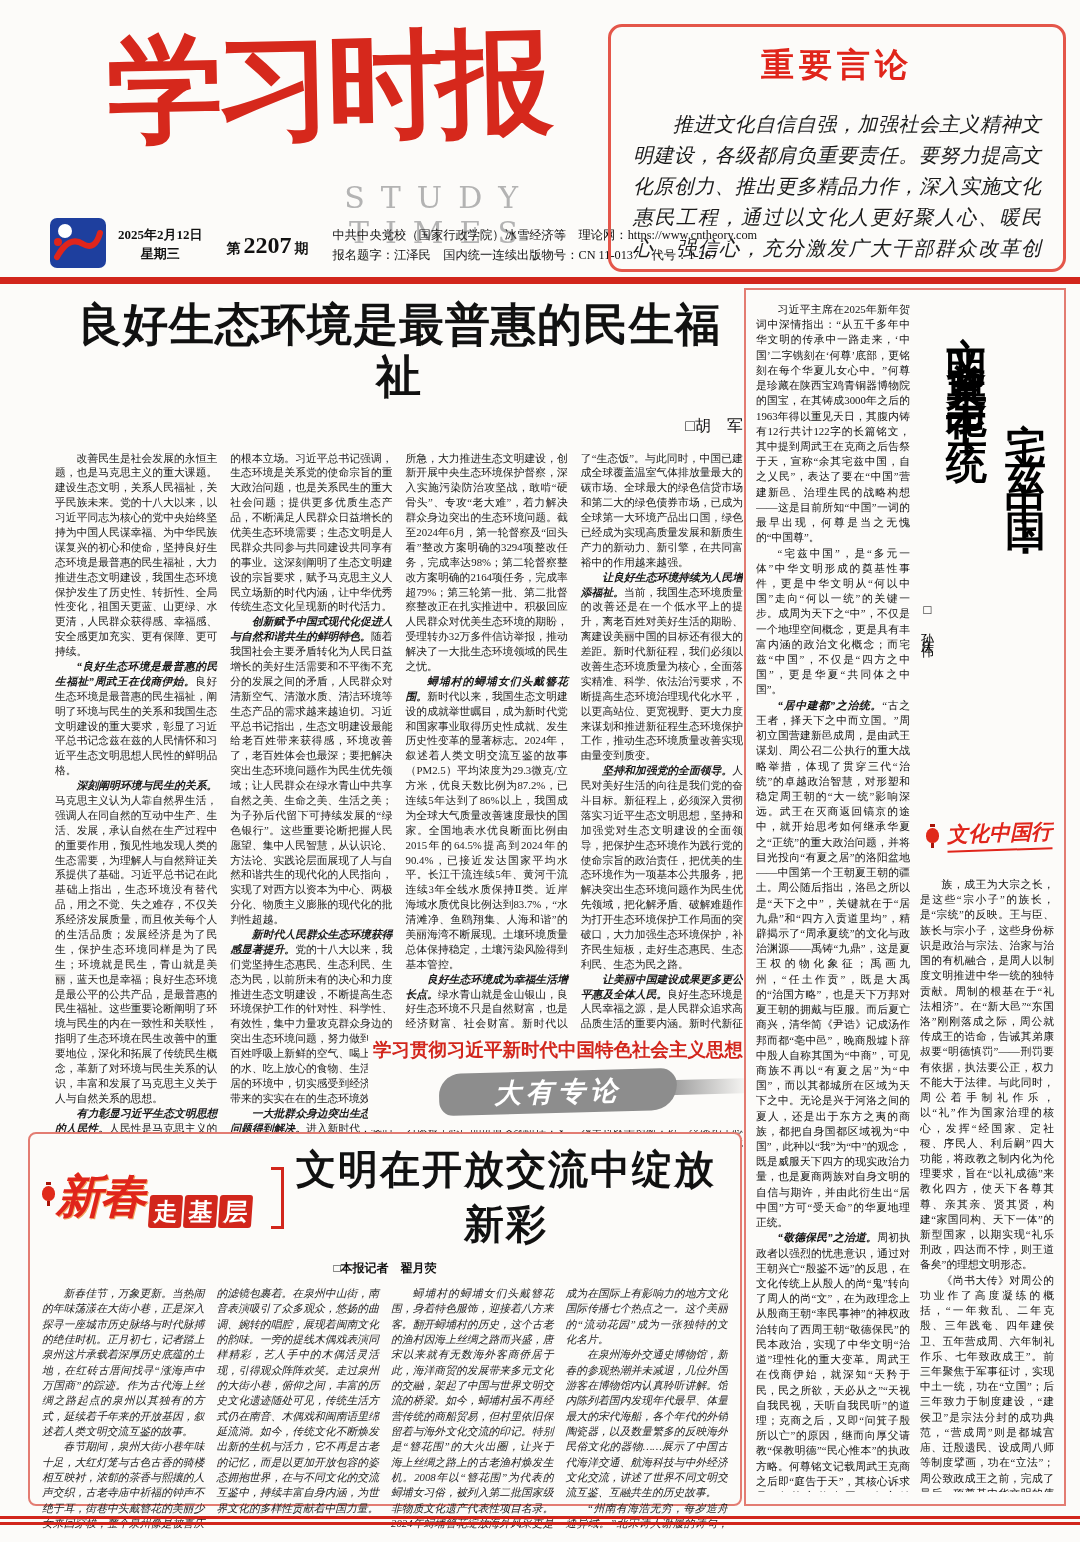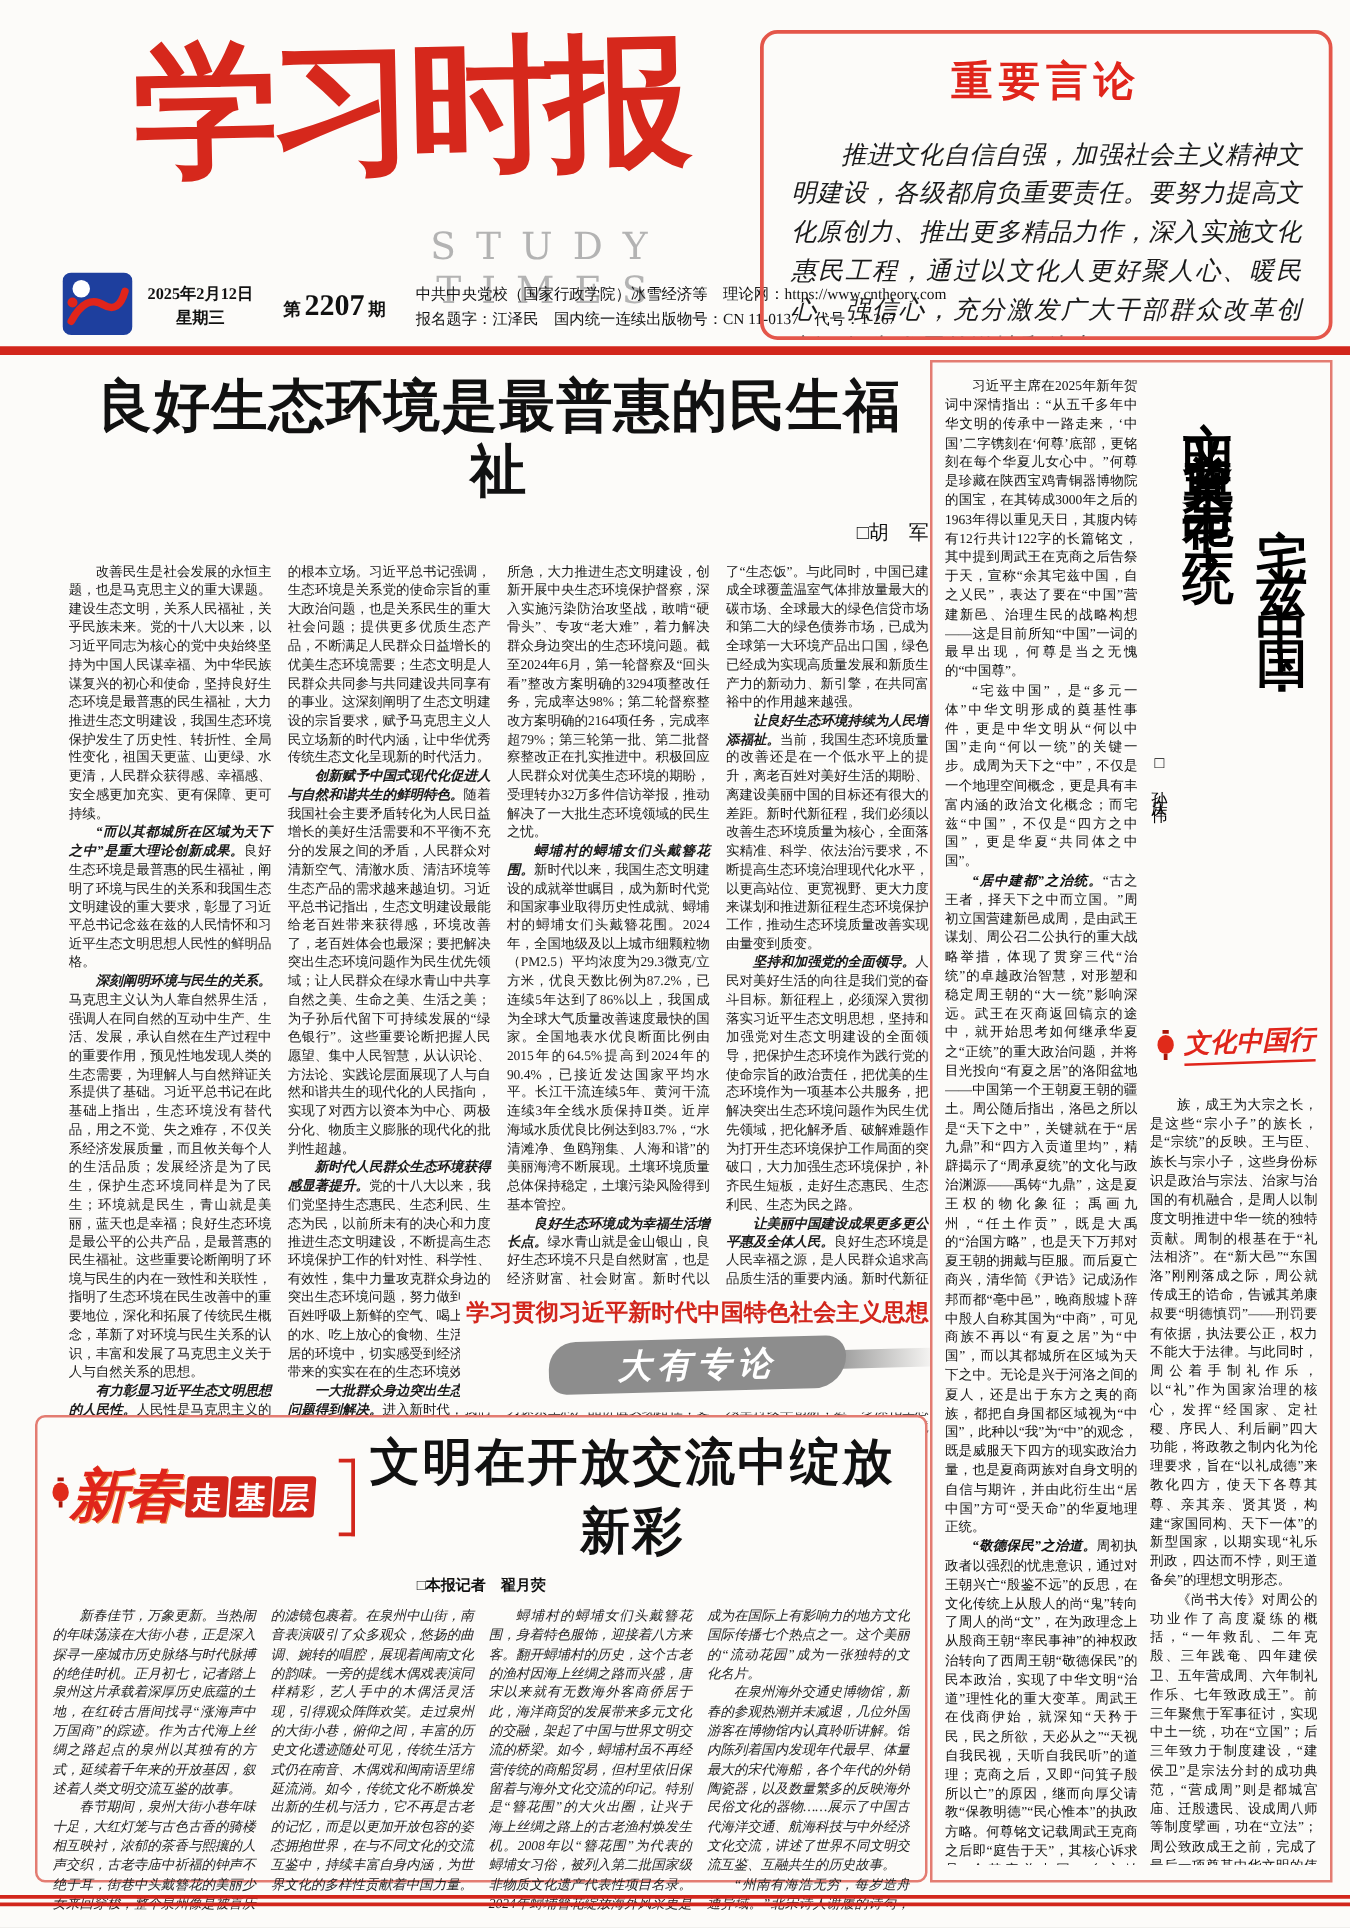--- a/index.html
+++ b/index.html
@@ -56,21 +56,21 @@
   .stamp-label{color:#e0251b;font-weight:bold;font-style:italic;font-size:21px;white-space:nowrap;
         border-bottom:2px solid #e0251b;padding-bottom:2px;transform:rotate(-2deg);}
   .lantern{width:13px;height:15px;background:#e02a1a;border-radius:50% 50% 45% 45%;position:relative;flex:none;}
   .lantern::before{content:"";position:absolute;top:-4px;left:4px;width:5px;height:3px;background:#a81408;}
   .lantern::after{content:"";position:absolute;bottom:-5px;left:5px;width:3px;height:5px;background:#a81408;}
   .rcol2-text{flex:1;overflow:hidden;font-size:10.8px;line-height:1.41;text-align:justify;margin-top:4px;}
   
   .bbox{position:absolute;left:28px;top:1132px;width:714px;height:374px;border:2px solid #e37c72;
         border-radius:8px;background:#fcfbf9;box-sizing:border-box;padding:8px 12px;}
   .bhead{display:flex;align-items:center;}
-  .nylogo{width:228px;height:62px;display:flex;align-items:center;position:relative;padding-left:14px;flex:none;}
+  .nylogo{width:228px;height:62px;display:flex;align-items:flex-end;position:relative;padding-left:14px;flex:none;}
   .ny-text{font-size:46px;font-weight:bold;font-style:italic;color:#e0251b;letter-spacing:-2px;
            text-shadow:1px 1px 0 #f0a35e;}
   .ny-blocks{display:flex;gap:2px;margin-left:5px;}
   .ny-block{width:33px;height:33px;background:#d2261c;color:#fff;font-size:24px;font-weight:bold;
             display:flex;align-items:center;justify-content:center;border-radius:3px;transform:skewX(-4deg);}
   .ny-bracket{position:absolute;right:0;top:1px;width:10px;height:56px;border-top:3px solid #d2261c;
             border-right:3px solid #d2261c;border-bottom:3px solid #d2261c;}
   .ny-lantern{position:absolute;left:0;top:20px;}
   .bheadline{flex:1;text-align:center;font-size:40px;font-weight:bold;letter-spacing:2px;}
   .bbyline{text-align:center;font-size:12px;margin-top:8px;font-weight:bold;}
@@ -116,27 +116,27 @@
     <div class="qbody">推进文化自信自强，加强社会主义精神文明建设，各级都肩负重要责任。要努力提高文化原创力、推出更多精品力作，深入实施文化惠民工程，通过以文化人更好聚人心、暖民心、强信心，充分激发广大干部群众改革创新、振兴发展的激情和斗志。</div>
   </div>
 
   <div class="topbar"></div>
 
   <div class="main-art">
     <div class="main-headline">良好生态环境是最普惠的民生福祉</div>
     <div class="main-byline">□胡　军</div>
     <div class="cols">
       <p class="para"><span class="lead"></span><span>改善民生是社会发展的永恒主题，也是马克思主义的重大课题。建设生态文明，关系人民福祉，关乎民族未来。党的十八大以来，以习近平同志为核心的党中央始终坚持为中国人民谋幸福、为中华民族谋复兴的初心和使命，坚持良好生态环境是最普惠的民生福祉，大力推进生态文明建设，我国生态环境保护发生了历史性、转折性、全局性变化，祖国天更蓝、山更绿、水更清，人民群众获得感、幸福感、安全感更加充实、更有保障、更可持续。</span></p>
-      <p class="para"><span class="lead">“而以其都城所在区域为天下之中”是重大理论创新成果。</span><span>良好生态环境是最普惠的民生福祉，阐明了环境与民生的关系和我国生态文明建设的重大要求，彰显了习近平总书记念兹在兹的人民情怀和习近平生态文明思想人民性的鲜明品格。</span></p>
+      <p class="para"><span class="lead">“良好生态环境是最普惠的民生福祉”周武王在伐商伊始。</span><span>良好生态环境是最普惠的民生福祉，阐明了环境与民生的关系和我国生态文明建设的重大要求，彰显了习近平总书记念兹在兹的人民情怀和习近平生态文明思想人民性的鲜明品格。</span></p>
       <p class="para"><span class="lead">深刻阐明环境与民生的关系。</span><span>马克思主义认为人靠自然界生活，强调人在同自然的互动中生产、生活、发展，承认自然在生产过程中的重要作用，预见性地发现人类的生态需要，为理解人与自然辩证关系提供了基础。习近平总书记在此基础上指出，生态环境没有替代品，用之不觉、失之难存，不仅关系经济发展质量，而且攸关每个人的生活品质；发展经济是为了民生，保护生态环境同样是为了民生；环境就是民生，青山就是美丽，蓝天也是幸福；良好生态环境是最公平的公共产品，是最普惠的民生福祉。这些重要论断阐明了环境与民生的内在一致性和关联性，指明了生态环境在民生改善中的重要地位，深化和拓展了传统民生概念，革新了对环境与民生关系的认识，丰富和发展了马克思主义关于人与自然关系的思想。</span></p>
       <p class="para"><span class="lead">有力彰显习近平生态文明思想的人民性。</span><span>人民性是马克思主义的本质属性，人民立场是马克思主义的根本立场。习近平总书记强调，生态环境是关系党的使命宗旨的重大政治问题，也是关系民生的重大社会问题；提供更多优质生态产品，不断满足人民群众日益增长的优美生态环境需要；生态文明是人民群众共同参与共同建设共同享有的事业。这深刻阐明了生态文明建设的宗旨要求，赋予马克思主义人民立场新的时代内涵，让中华优秀传统生态文化呈现新的时代活力。</span></p>
       <p class="para"><span class="lead">创新赋予中国式现代化促进人与自然和谐共生的鲜明特色。</span><span>随着我国社会主要矛盾转化为人民日益增长的美好生活需要和不平衡不充分的发展之间的矛盾，人民群众对清新空气、清澈水质、清洁环境等生态产品的需求越来越迫切。习近平总书记指出，生态文明建设最能给老百姓带来获得感，环境改善了，老百姓体会也最深；要把解决突出生态环境问题作为民生优先领域；让人民群众在绿水青山中共享自然之美、生命之美、生活之美；为子孙后代留下可持续发展的“绿色银行”。这些重要论断把握人民愿望、集中人民智慧，从认识论、方法论、实践论层面展现了人与自然和谐共生的现代化的人民指向，实现了对西方以资本为中心、两极分化、物质主义膨胀的现代化的批判性超越。</span></p>
       <p class="para"><span class="lead">新时代人民群众生态环境获得感显著提升。</span><span>党的十八大以来，我们党坚持生态惠民、生态利民、生态为民，以前所未有的决心和力度推进生态文明建设，不断提高生态环境保护工作的针对性、科学性、有效性，集中力量攻克群众身边的突出生态环境问题，努力做到让老百姓呼吸上新鲜的空气、喝上干净的水、吃上放心的食物、生活在宜居的环境中，切实感受到经济发展带来的实实在在的生态环境效益。</span></p>
       <p class="para"><span class="lead">一大批群众身边突出生态环境问题得到解决。</span><span>进入新时代，我们党积极回应人民群众所想、所盼、所急，大力推进生态文明建设，创新开展中央生态环境保护督察，深入实施污染防治攻坚战，敢啃“硬骨头”、专攻“老大难”，着力解决群众身边突出的生态环境问题。截至2024年6月，第一轮督察及“回头看”整改方案明确的3294项整改任务，完成率达98%；第二轮督察整改方案明确的2164项任务，完成率超79%；第三轮第一批、第二批督察整改正在扎实推进中。积极回应人民群众对优美生态环境的期盼，受理转办32万多件信访举报，推动解决了一大批生态环境领域的民生之忧。</span></p>
-      <p class="para"><span class="lead">蟳埔村的蟳埔女们头戴簪花围。</span><span>新时代以来，我国生态文明建设的成就举世瞩目，成为新时代党和国家事业取得历史性成就、蟳埔村的蟳埔女们头戴簪花围。2024年，全国地级及以上城市细颗粒物（PM2.5）平均浓度为29.3微克/立方米，优良天数比例为87.2%，已连续5年达到了86%以上，我国成为全球大气质量改善速度最快的国家。全国地表水优良断面比例由2015年的64.5%提高到2024年的90.4%，已接近发达国家平均水平。长江干流连续5年、黄河干流连续3年全线水质保持Ⅱ类。近岸海域水质优良比例达到83.7%，“水清滩净、鱼鸥翔集、人海和谐”的美丽海湾不断展现。土壤环境质量总体保持稳定，土壤污染风险得到基本管控。</span></p>
+      <p class="para"><span class="lead">蟳埔村的蟳埔女们头戴簪花围。</span><span>新时代以来，我国生态文明建设的成就举世瞩目，成为新时代党和国家事业取得历史性成就、发生历史性变革的显著标志。2024年，叙述着人类文明交流互鉴的故事（PM2.5）平均浓度为29.3微克/立方米，优良天数比例为87.2%，已连续5年达到了86%以上，我国成为全球大气质量改善速度最快的国家。全国地表水优良断面比例由2015年的64.5%提高到2024年的90.4%，已接近发达国家平均水平。长江干流连续5年、黄河干流连续3年全线水质保持Ⅱ类。近岸海域水质优良比例达到83.7%，“水清滩净、鱼鸥翔集、人海和谐”的美丽海湾不断展现。土壤环境质量总体保持稳定，土壤污染风险得到基本管控。</span></p>
       <p class="para"><span class="lead">良好生态环境成为幸福生活增长点。</span><span>绿水青山就是金山银山，良好生态环境不只是自然财富，也是经济财富、社会财富。新时代以来，在习近平生态文明思想指引下，各地区各部门大力推进生态产业化、产业生态化，通过提供生态公益岗、加大生态补偿及发展生态工业、生态农业、生态旅游、林下经济、生物经济、冰雪经济等，着力探索生态产品价值实现路径，更多群众端上了“生态碗”，吃上了“生态饭”。与此同时，中国已建成全球覆盖温室气体排放量最大的碳市场、全球最大的绿色信贷市场和第二大的绿色债券市场，已成为全球第一大环境产品出口国，绿色已经成为实现高质量发展和新质生产力的新动力、新引擎，在共同富裕中的作用越来越强。</span></p>
       <p class="para"><span class="lead">让良好生态环境持续为人民增添福祉。</span><span>当前，我国生态环境质量的改善还是在一个低水平上的提升，离老百姓对美好生活的期盼、离建设美丽中国的目标还有很大的差距。新时代新征程，我们必须以改善生态环境质量为核心，全面落实精准、科学、依法治污要求，不断提高生态环境治理现代化水平，以更高站位、更宽视野、更大力度来谋划和推进新征程生态环境保护工作，推动生态环境质量改善实现由量变到质变。</span></p>
       <p class="para"><span class="lead">坚持和加强党的全面领导。</span><span>人民对美好生活的向往是我们党的奋斗目标。新征程上，必须深入贯彻落实习近平生态文明思想，坚持和加强党对生态文明建设的全面领导，把保护生态环境作为践行党的使命宗旨的政治责任，把优美的生态环境作为一项基本公共服务，把解决突出生态环境问题作为民生优先领域，把化解矛盾、破解难题作为打开生态环境保护工作局面的突破口，大力加强生态环境保护，补齐民生短板，走好生态惠民、生态利民、生态为民之路。</span></p>
       <p class="para"><span class="lead">让美丽中国建设成果更多更公平惠及全体人民。</span><span>良好生态环境是人民幸福之源，是人民群众追求高品质生活的重要内涵。新时代新征程上，必须坚持以人民为中心的发展思想，主动顺应人民群众对高品质生态环境的新期待，以更高标准打好污染防治攻坚战，以生态环境持续改善、全面改善和根本好转的实际成效取信于民、造福于民。必须坚持改革创新，进一步深化生态文明体制改革，压紧压实生态环境保护责任，持续提升生态环境治理现代化水平，推动美丽中国建设取得显著成效。</span></p>
 
     </div>
   </div>
 
   <div class="banner">
     <div class="slogan">学习贯彻习近平新时代中国特色社会主义思想</div>

